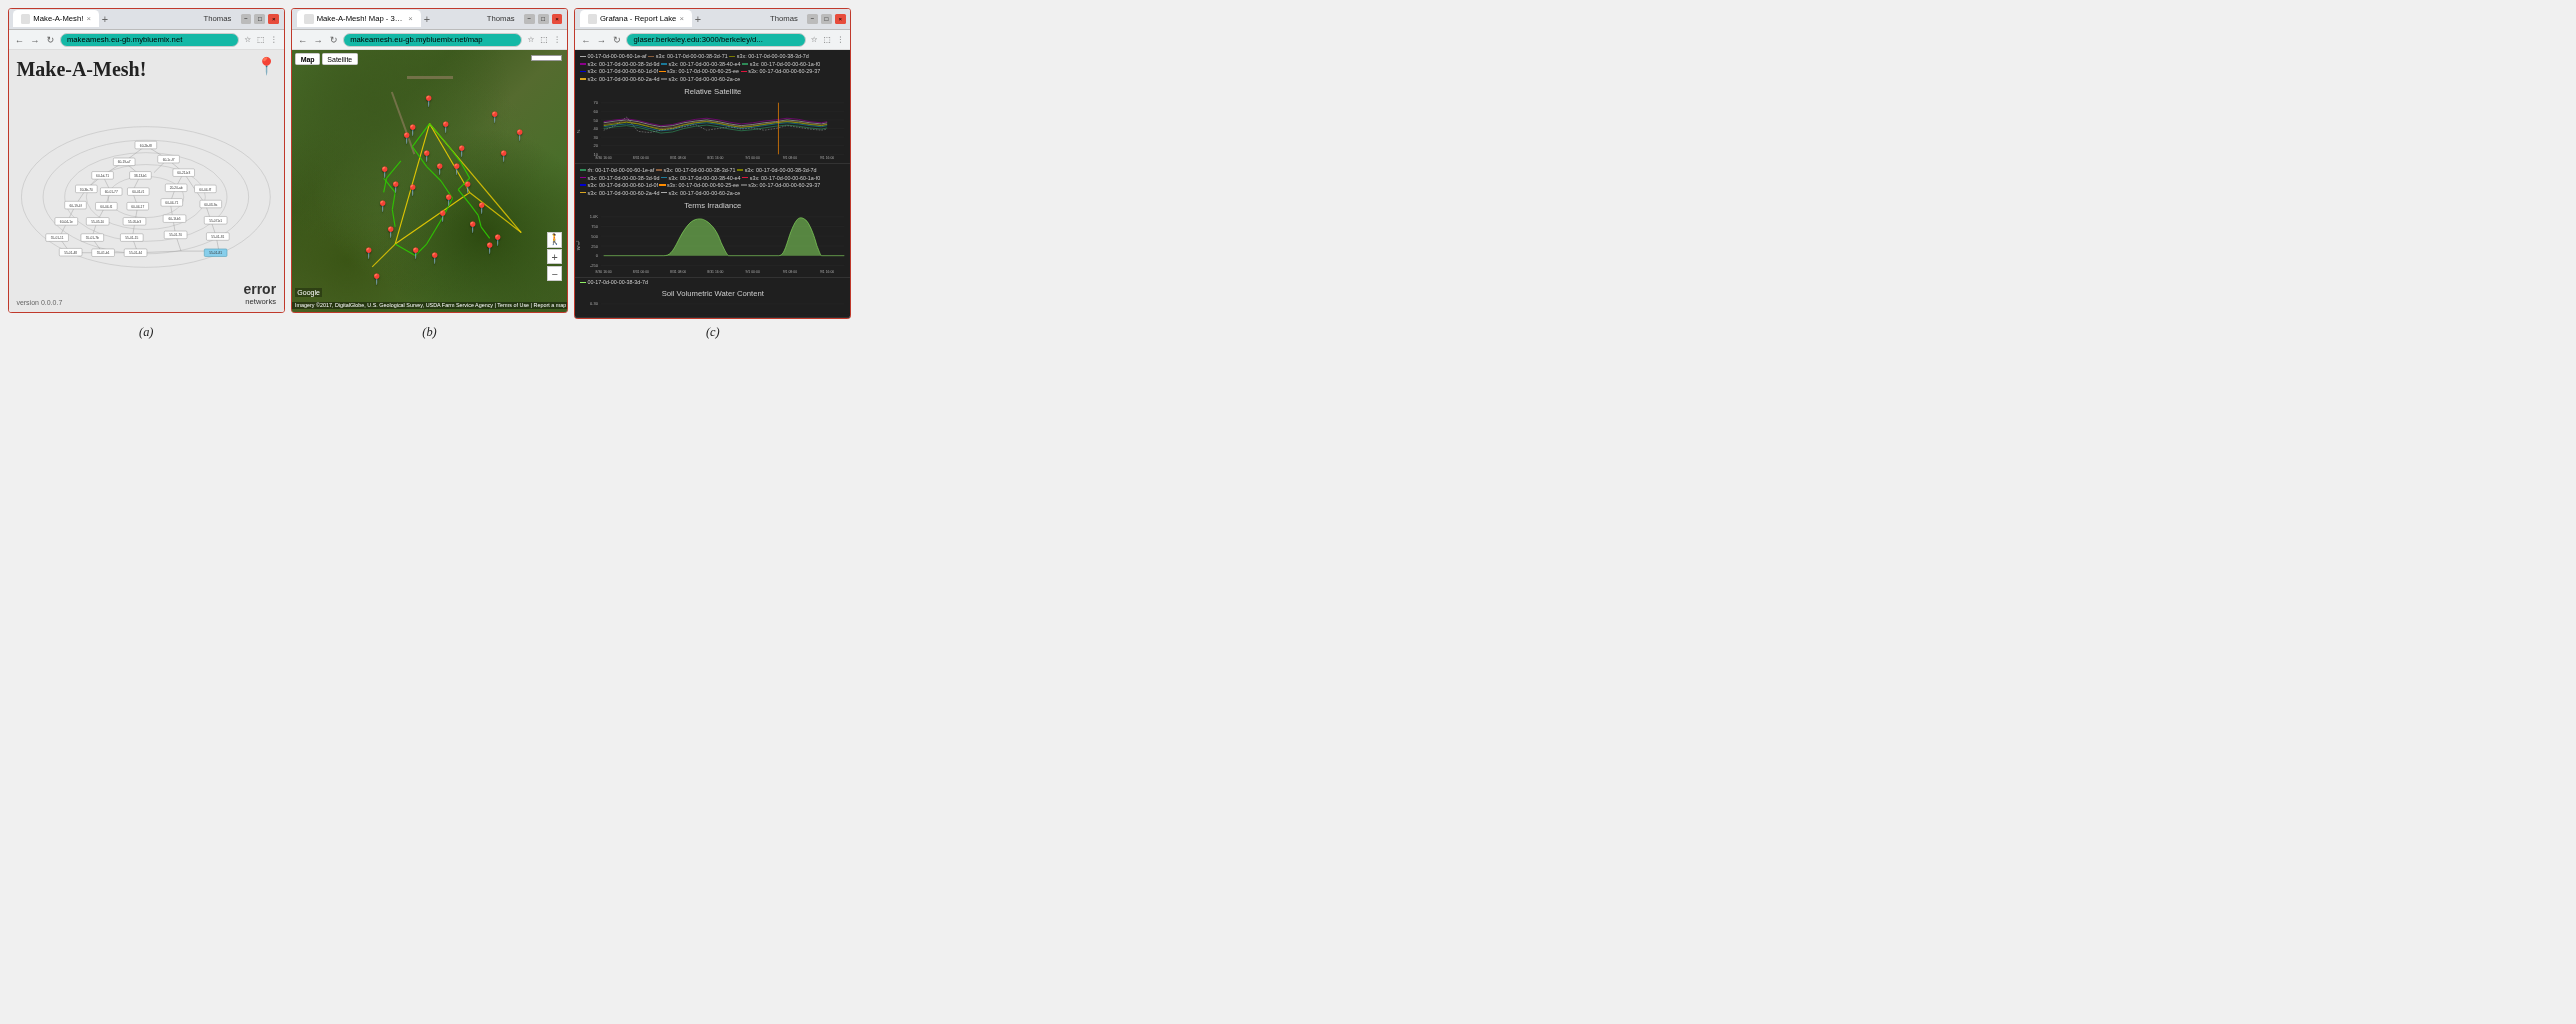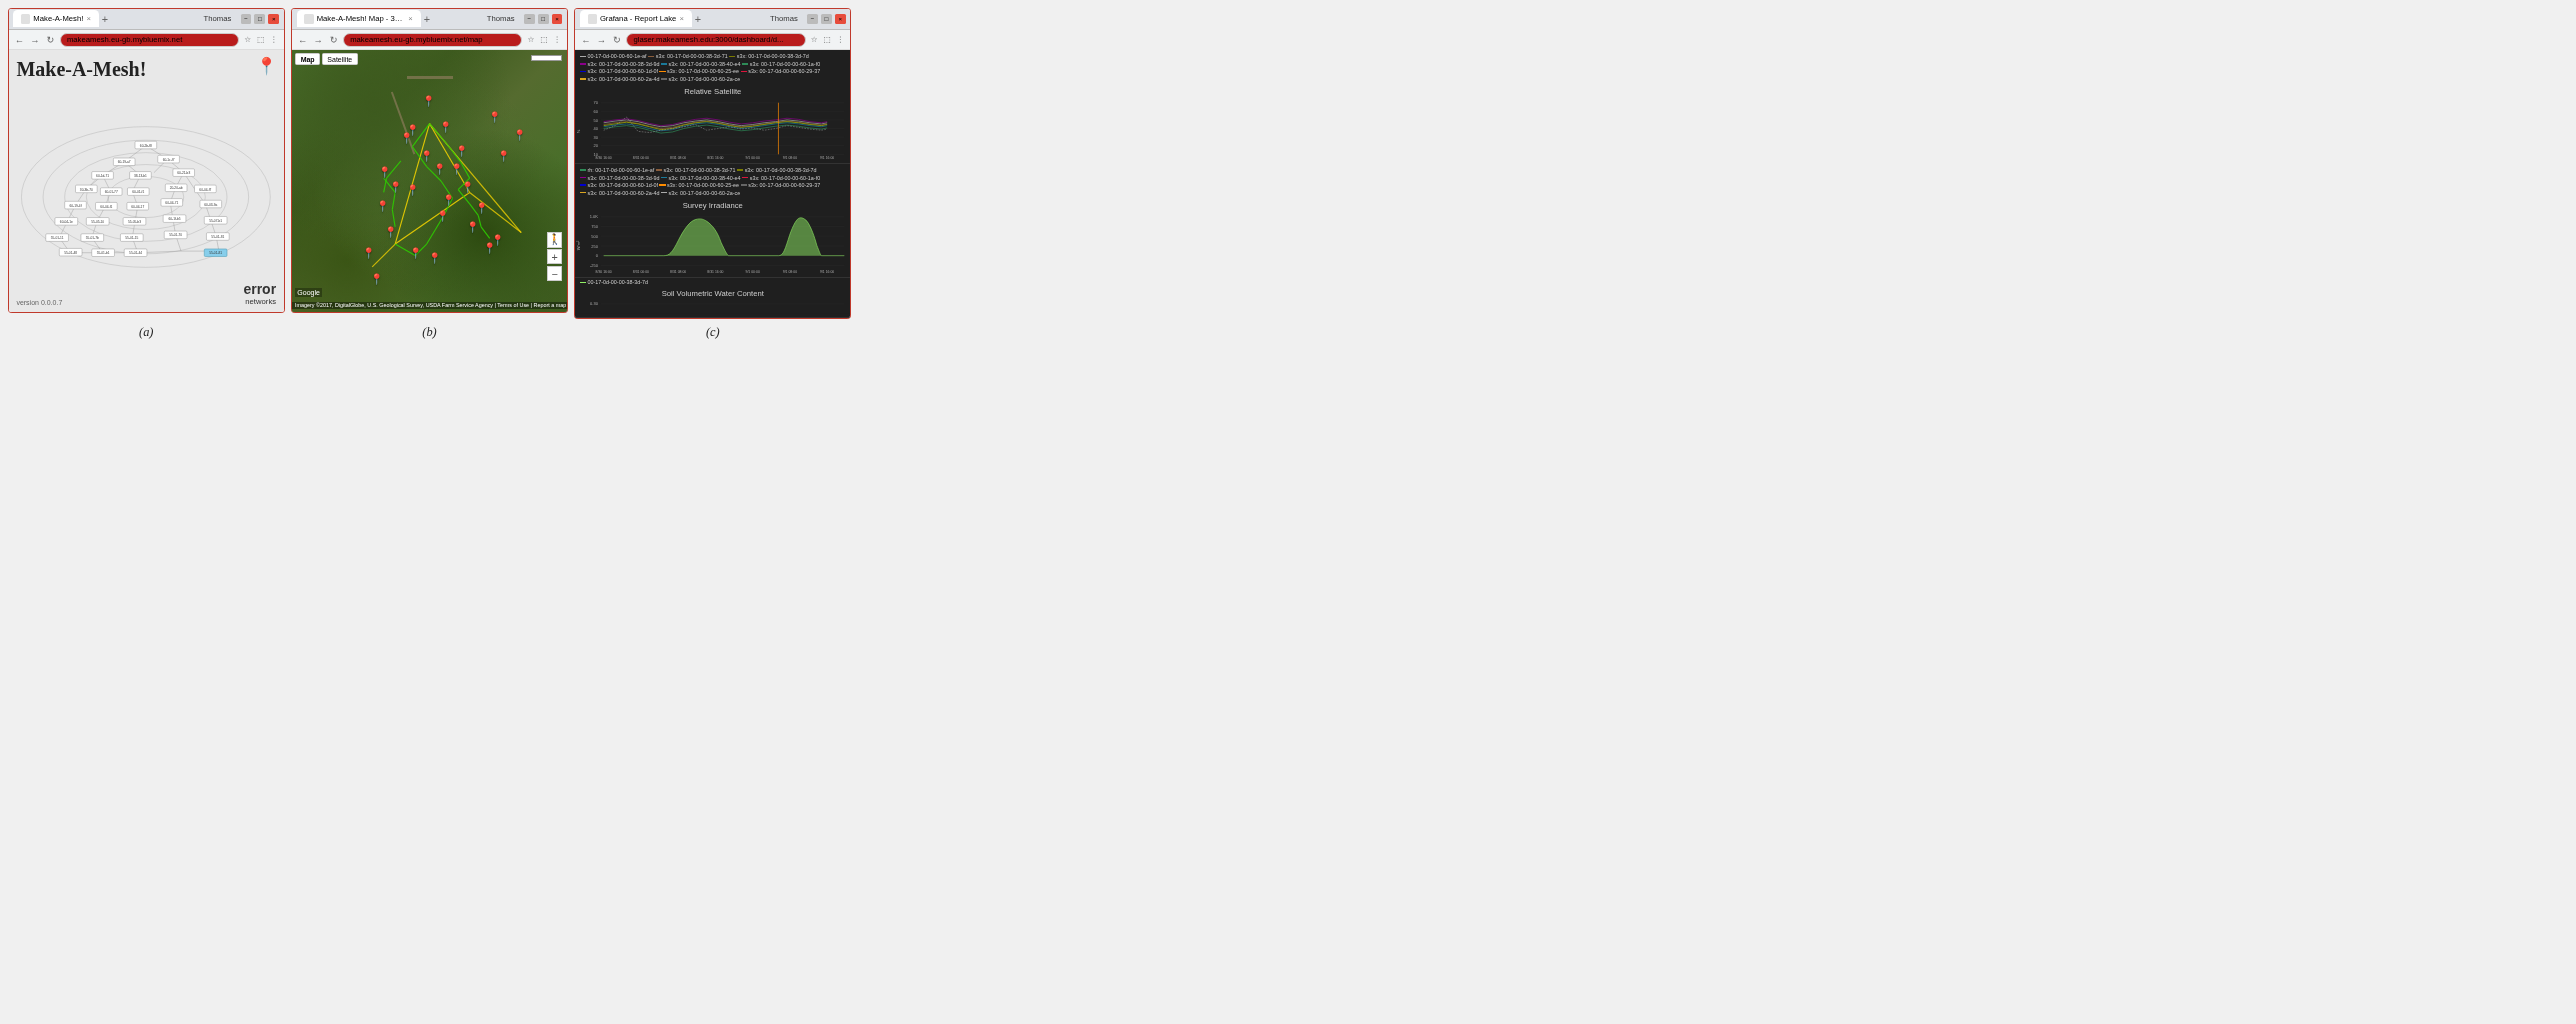--- a/index.html
+++ b/index.html
@@ -112,21 +112,21 @@
     }
     .nav-btn {
       font-size: 9.3px;
       color: #666;
       cursor: pointer;
       width: 12.4px;
       text-align: center;
     }
     .url-box {
       flex: 1;
-      background: #b91c1c;
+      background: #14b8a6;
       border: 0.8px solid #ccc;
       border-radius: 7.7px;
       padding: 1.5px 6.2px;
       font-size: 7.7px;
       height: 14px;
       display: flex;
       align-items: center;
       overflow: hidden;
       white-space: nowrap;
     }
@@ -697,21 +697,21 @@
         <div class="window-control">□</div>
         <div class="window-control" style="background:#e74c3c;">×</div>
       </div>
     </div>
 
     <div class="address-bar">
       <span class="nav-btn">←</span>
       <span class="nav-btn">→</span>
       <span class="nav-btn">↻</span>
       <div class="url-box">
-        <span>glaser.makeamesh.edu:3000/dashboard/d...</span>
+        <span>glaser.berkeley.edu:3000/berkeley/d...</span>
       </div>
       <div class="toolbar-icons">
         <div class="toolbar-icon">☆</div>
         <div class="toolbar-icon">⬚</div>
         <div class="toolbar-icon">⋮</div>
       </div>
     </div>
 
     <div class="browser-content">
       <div class="grafana-content">
@@ -856,21 +856,21 @@
             <div class="legend-dot" style="background:#daa520;"></div>
             <span class="legend-text">s3x: 00-17-0d-00-00-60-2a-4d</span>
           </div>
           <div class="legend-item">
             <div class="legend-dot" style="background:#aaa;"></div>
             <span class="legend-text">s3x: 00-17-0d-00-00-60-2a-ce</span>
           </div>
         </div>
 
         <div class="grafana-panel">
-          <div class="panel-title">Survey Irradiance</div>
+          <div class="panel-title">Terms Irradiance</div>
           <div class="panel-chart">
             <svg class="chart-svg" viewBox="0 0 480 110" preserveAspectRatio="none">
               <rect width="480" height="110" fill="#1f1f1f"></rect>
 
               <line x1="45" y1="10" x2="470" y2="10" stroke="#333" stroke-width="0.5"></line>
               <line x1="45" y1="27" x2="470" y2="27" stroke="#333" stroke-width="0.5"></line>
               <line x1="45" y1="44" x2="470" y2="44" stroke="#333" stroke-width="0.5"></line>
               <line x1="45" y1="61" x2="470" y2="61" stroke="#333" stroke-width="0.5"></line>
               <line x1="45" y1="78" x2="470" y2="78" stroke="#333" stroke-width="0.5"></line>
               <line x1="45" y1="95" x2="470" y2="95" stroke="#333" stroke-width="0.5"></line>

